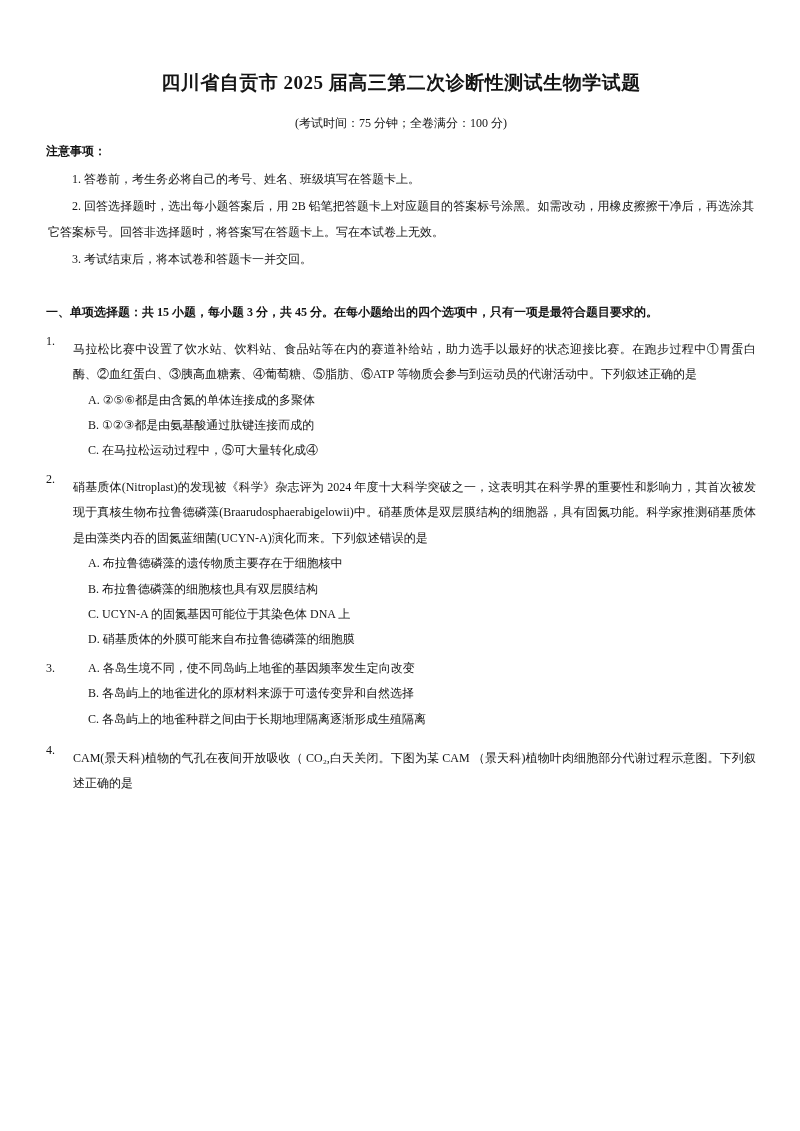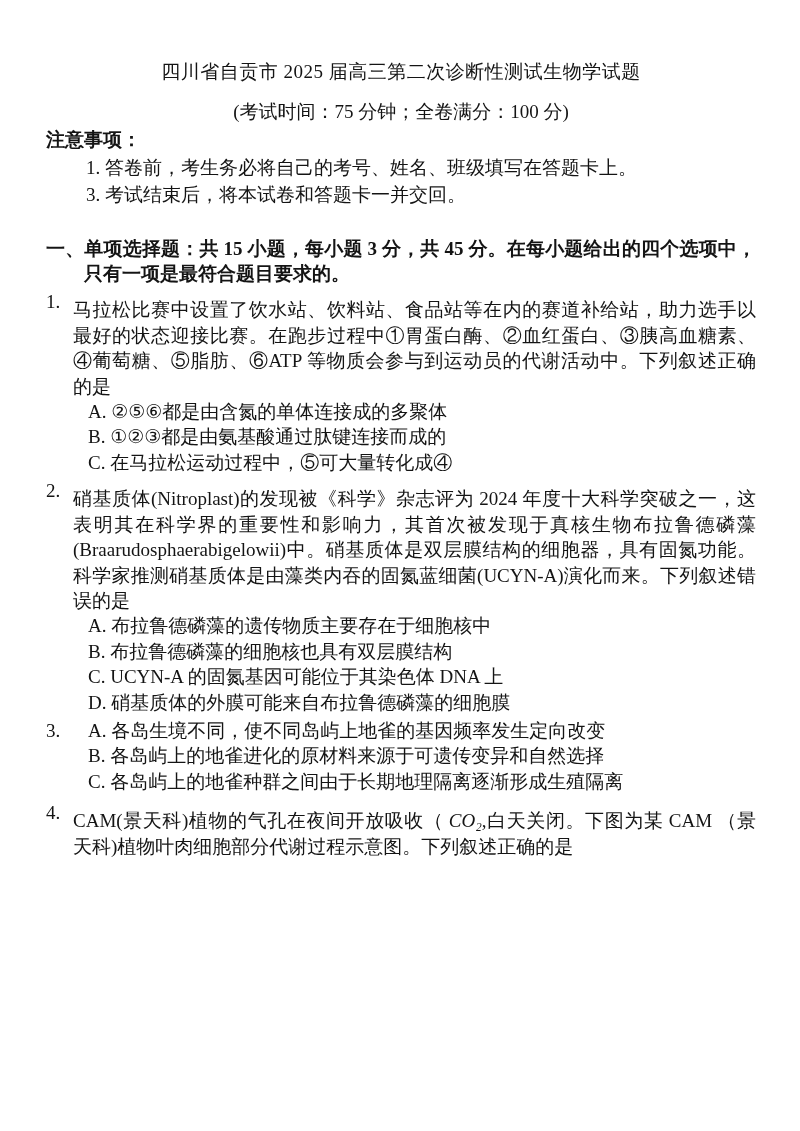--- a/index.html
+++ b/index.html
@@ -11,68 +11,69 @@
     font-family: "Liberation Serif", "DejaVu Serif", serif;
     overflow: hidden;
   }
   .page {
     box-sizing: border-box;
     width: 800px;
     height: 1131px;
     padding: 55px 44px 0 46px;
   }
   .title {
-    margin: 4px;
+    margin: 15px;
     font-size: 19px;
-    font-weight: normal;
+    font-weight: bold;
     text-align: center;
     line-height: 26px;
     letter-spacing: 0.5px;
   }
   .subtitle {
     margin-top: 14px;
     font-size: 15px;
     text-align: center;
     line-height: 24px;
   }
-  .body-text { font-size: 19px; line-height: 25.4px; }
+  .body-text { font-size: 12px; line-height: 25.4px; }
   .notice { margin-top: 3px; }
   .notice-heading { font-weight: bold; }
   .note {
     margin: 2px;
     text-indent: 2em;
     text-align: justify;
   }
   .section-heading {
     margin-top: 28px;
     padding-left: 2em;
     text-indent: -2em;
     text-align: justify;
     font-weight: bold;
   }
   .question { display: flex; margin-top: 3px; }
   .question.q4 { margin-top: 6px; }
   .qnum { flex: 0 0 27px; width: 27px; }
   .qbody { flex: 1; min-width: 0; }
   .qstem { text-align: justify; margin-top: 8px; }
   .option { padding-left: 15px; }
-  .formula-italic { font-style: italic; }
+  .formula-italic { }
 </style>
 </head>
 <body>
 
 <div class="page">
 
   <h1 class="title">四川省自贡市 2025 届高三第二次诊断性测试生物学试题</h1>
 
   <div class="subtitle body-text">(考试时间：75 分钟；全卷满分：100 分)</div>
 
   <div class="notice body-text">
     <div class="notice-heading">注意事项：</div>
     <p class="note">1. 答卷前，考生务必将自己的考号、姓名、班级填写在答题卡上。</p>
+    <p class="note">2. 回答选择题时，选出每小题答案后，用 2B 铅笔把答题卡上对应题目的答案标号涂黑。如需改动，用橡皮擦擦干净后，再选涂其它答案标号。回答非选择题时，将答案写在答题卡上。写在本试卷上无效。</p>
     <p class="note">3. 考试结束后，将本试卷和答题卡一并交回。</p>
   </div>
 
   <div class="section-heading body-text">一、单项选择题：共 15 小题，每小题 3 分，共 45 分。在每小题给出的四个选项中，只有一项是最符合题目要求的。</div>
 
   <div class="question body-text">
     <div class="qnum">1.</div>
     <div class="qbody">
       <div class="qstem">马拉松比赛中设置了饮水站、饮料站、食品站等在内的赛道补给站，助力选手以最好的状态迎接比赛。在跑步过程中①胃蛋白酶、②血红蛋白、③胰高血糖素、④葡萄糖、⑤脂肪、⑥ATP 等物质会参与到运动员的代谢活动中。下列叙述正确的是</div>
       <div class="option">A. ②⑤⑥都是由含氮的单体连接成的多聚体</div>

